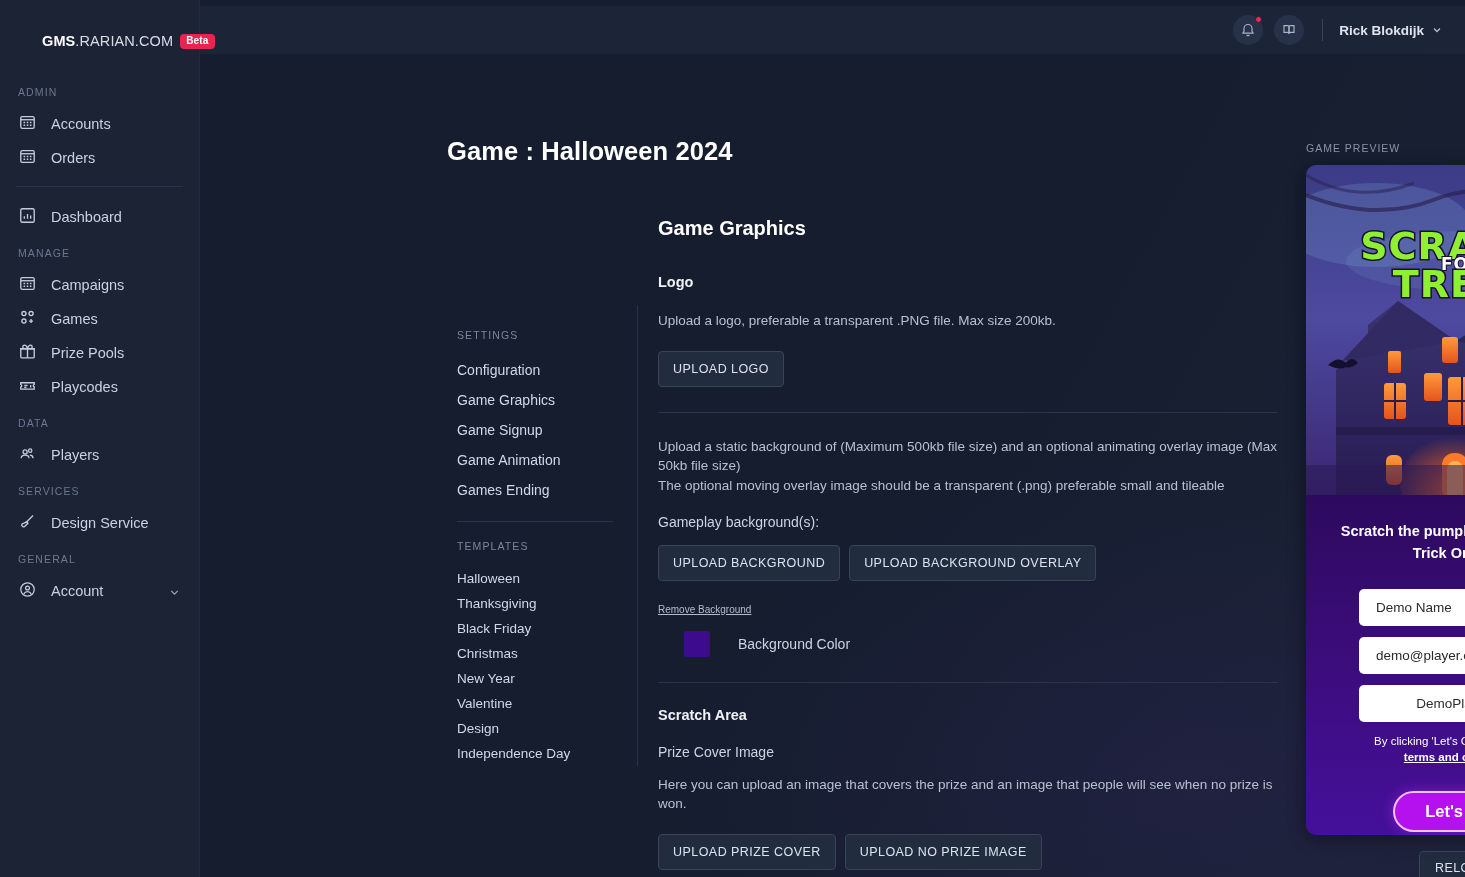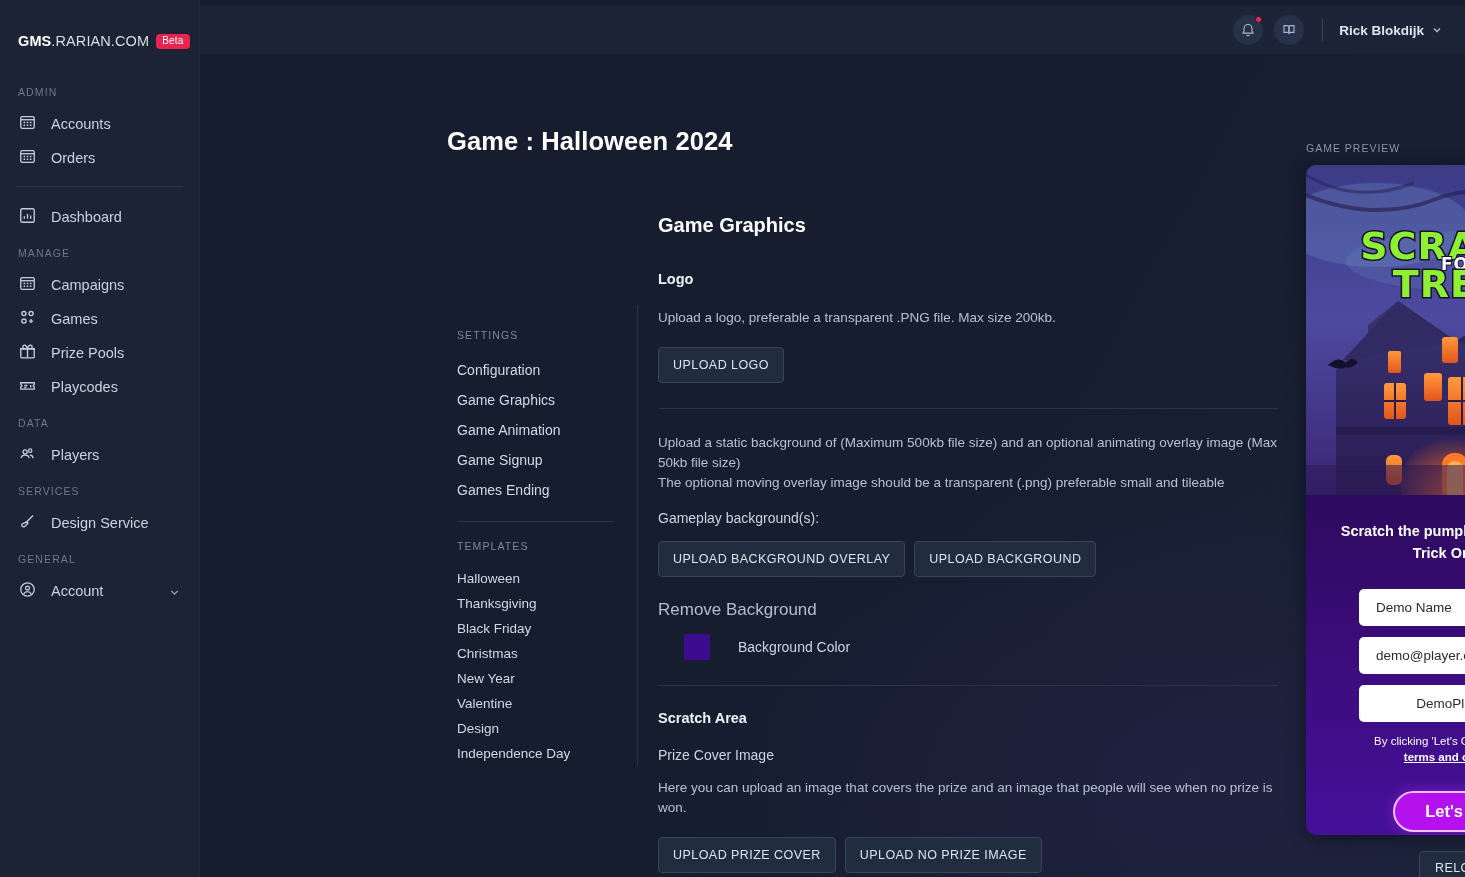--- a/index.html
+++ b/index.html
@@ -16,26 +16,27 @@
     width: 200px; flex: 0 0 200px; height: 877px;
     background: #1b2334;
     border-right: 1px solid #222b3e;
     padding-top: 30px;
     position: relative;
   }
   .brand {
     display: flex; align-items: center;
     padding: 0 18px; margin-bottom: 34px;
     height: 22px;
+    margin-left: 24px;
   }
   .brand-text { font-size: 14.5px; letter-spacing: .1px; color: #d8dde8; white-space: nowrap; }
   .brand-text b { font-weight: 700; color: #fff; }
   .beta {
     margin-left: 7px; background: #e8244f; color: #fff;
-    font-size: 10px; font-weight: 400; border-radius: 4px;
+    font-size: 10px; font-weight: 700; border-radius: 4px;
     padding: 2px 6px 3px; line-height: 1; letter-spacing: .2px;
   }
   .sec-label {
     font-size: 10.5px; letter-spacing: 1.1px; color: #6c788f;
     padding: 0 18px; margin: 14px 0 8px; text-transform: uppercase;
   }
   .nav-item {
     display: flex; align-items: flex-end; gap: 14px;
     padding: 8px 18px; height: 34px;
     color: #c9d2e0; font-size: 14.5px; cursor: pointer;
@@ -68,21 +69,21 @@
   .user { display: flex; align-items: center; gap: 7px; color: #dfe4ee; font-size: 13.5px; font-weight: 700; cursor: pointer; }
   .user svg { width: 12px; height: 12px; display: block; color: #b4bdcc; }
 
   .body-area {
     flex: 1; position: relative; overflow: hidden;
     background:
       radial-gradient(900px 520px at 78% 88%, rgba(60,40,110,.22), rgba(21,29,46,0) 62%),
       linear-gradient(118deg, #151d2e 58%, #1a2236 100%);
   }
   .page-title {
-    position: absolute; left: 247px; top: 73px;
+    position: absolute; left: 247px; top: 83px;
     font-size: 25.5px; font-weight: 700; color: #ffffff; letter-spacing: .1px;
   }
 
   .content-wrap {
     position: absolute; left: 247px; top: 140px; right: 0; bottom: 0;
     display: flex;
     align-items: center;
   }
   
   .settings-col {
@@ -112,22 +113,22 @@
   .hr { height: 1px; background: #2a3347; margin: 25px 0 24px; }
 
   .btn-row { display: flex; gap: 9px; align-items: flex-start; }
   .up-btn {
     background: #222c3f; border: 1px solid #39435a; border-radius: 4px;
     color: #dde3ee; font-size: 12.5px; letter-spacing: .45px;
     padding: 10px 14px; cursor: pointer; font-family: inherit;
     white-space: nowrap;
   }
   .u-link {
-    display: inline-block; font-size: 17px; color: #b4bdcd;
-    cursor: pointer; margin-top: 23px;
+    display: inline-block; font-size: 10px; color: #b4bdcd;
+    text-decoration: underline; cursor: pointer; margin-top: 23px;
   }
 
   .swatch-row { display: flex; align-items: center; gap: 28px; margin-top: 14px; padding-left: 26px; }
   .swatch { width: 26px; height: 26px; border-radius: 2px; cursor: pointer; }
   .swatch-lbl { font-size: 14px; color: #ccd4e1; }
 
   
   .preview-col { position: absolute; left: 1106px; top: 88px; width: 312px; }
   .preview-label { font-size: 10.5px; letter-spacing: 1px; color: #8b93a6; text-transform: uppercase; margin-bottom: 11px; }
   .phone {
@@ -336,22 +337,22 @@
     <div class="body-area">
 
       <h1 class="page-title">Game : Halloween 2024</h1>
 
       <div class="content-wrap">
 
         <nav class="settings-col">
           <div class="set-head">SETTINGS</div>
           <a class="set-link">Configuration</a>
           <a class="set-link">Game Graphics</a>
+          <a class="set-link">Game Signup</a>
           <a class="set-link">Game Animation</a>
-          <a class="set-link">Game Signup</a>
           <a class="set-link">Games Ending</a>
           <div class="set-divider"></div>
           <div class="set-head set-head2">TEMPLATES</div>
           <a class="tmpl-link">Halloween</a>
           <a class="tmpl-link">Thanksgiving</a>
           <a class="tmpl-link">Black Friday</a>
           <a class="tmpl-link">Christmas</a>
           <a class="tmpl-link">New Year</a>
           <a class="tmpl-link">Valentine</a>
           <a class="tmpl-link">Design</a>
@@ -366,22 +367,22 @@
           <button class="up-btn">UPLOAD LOGO</button>
 
           <div class="hr"></div>
 
           <p class="p-txt tight">
             <span>Upload a static background of (Maximum 500kb file size) and an optional animating overlay image (Max 50kb file size)</span><br>
             <span>The optional moving overlay image should be a transparent (.png) preferable small and tileable</span>
           </p>
           <div class="lbl-txt">Gameplay background(s):</div>
           <div class="btn-row">
+            <button class="up-btn">UPLOAD BACKGROUND</button>
             <button class="up-btn">UPLOAD BACKGROUND OVERLAY</button>
-            <button class="up-btn">UPLOAD BACKGROUND</button>
           </div>
           <a class="u-link">Remove Background</a>
           <div class="swatch-row">
             <span class="swatch" id="bgSwatch" style="background: rgb(60, 11, 142);"></span>
             <span class="swatch-lbl">Background Color</span>
           </div>
 
           <div class="hr"></div>
 
           <h3 class="h-sub">Scratch Area</h3>

